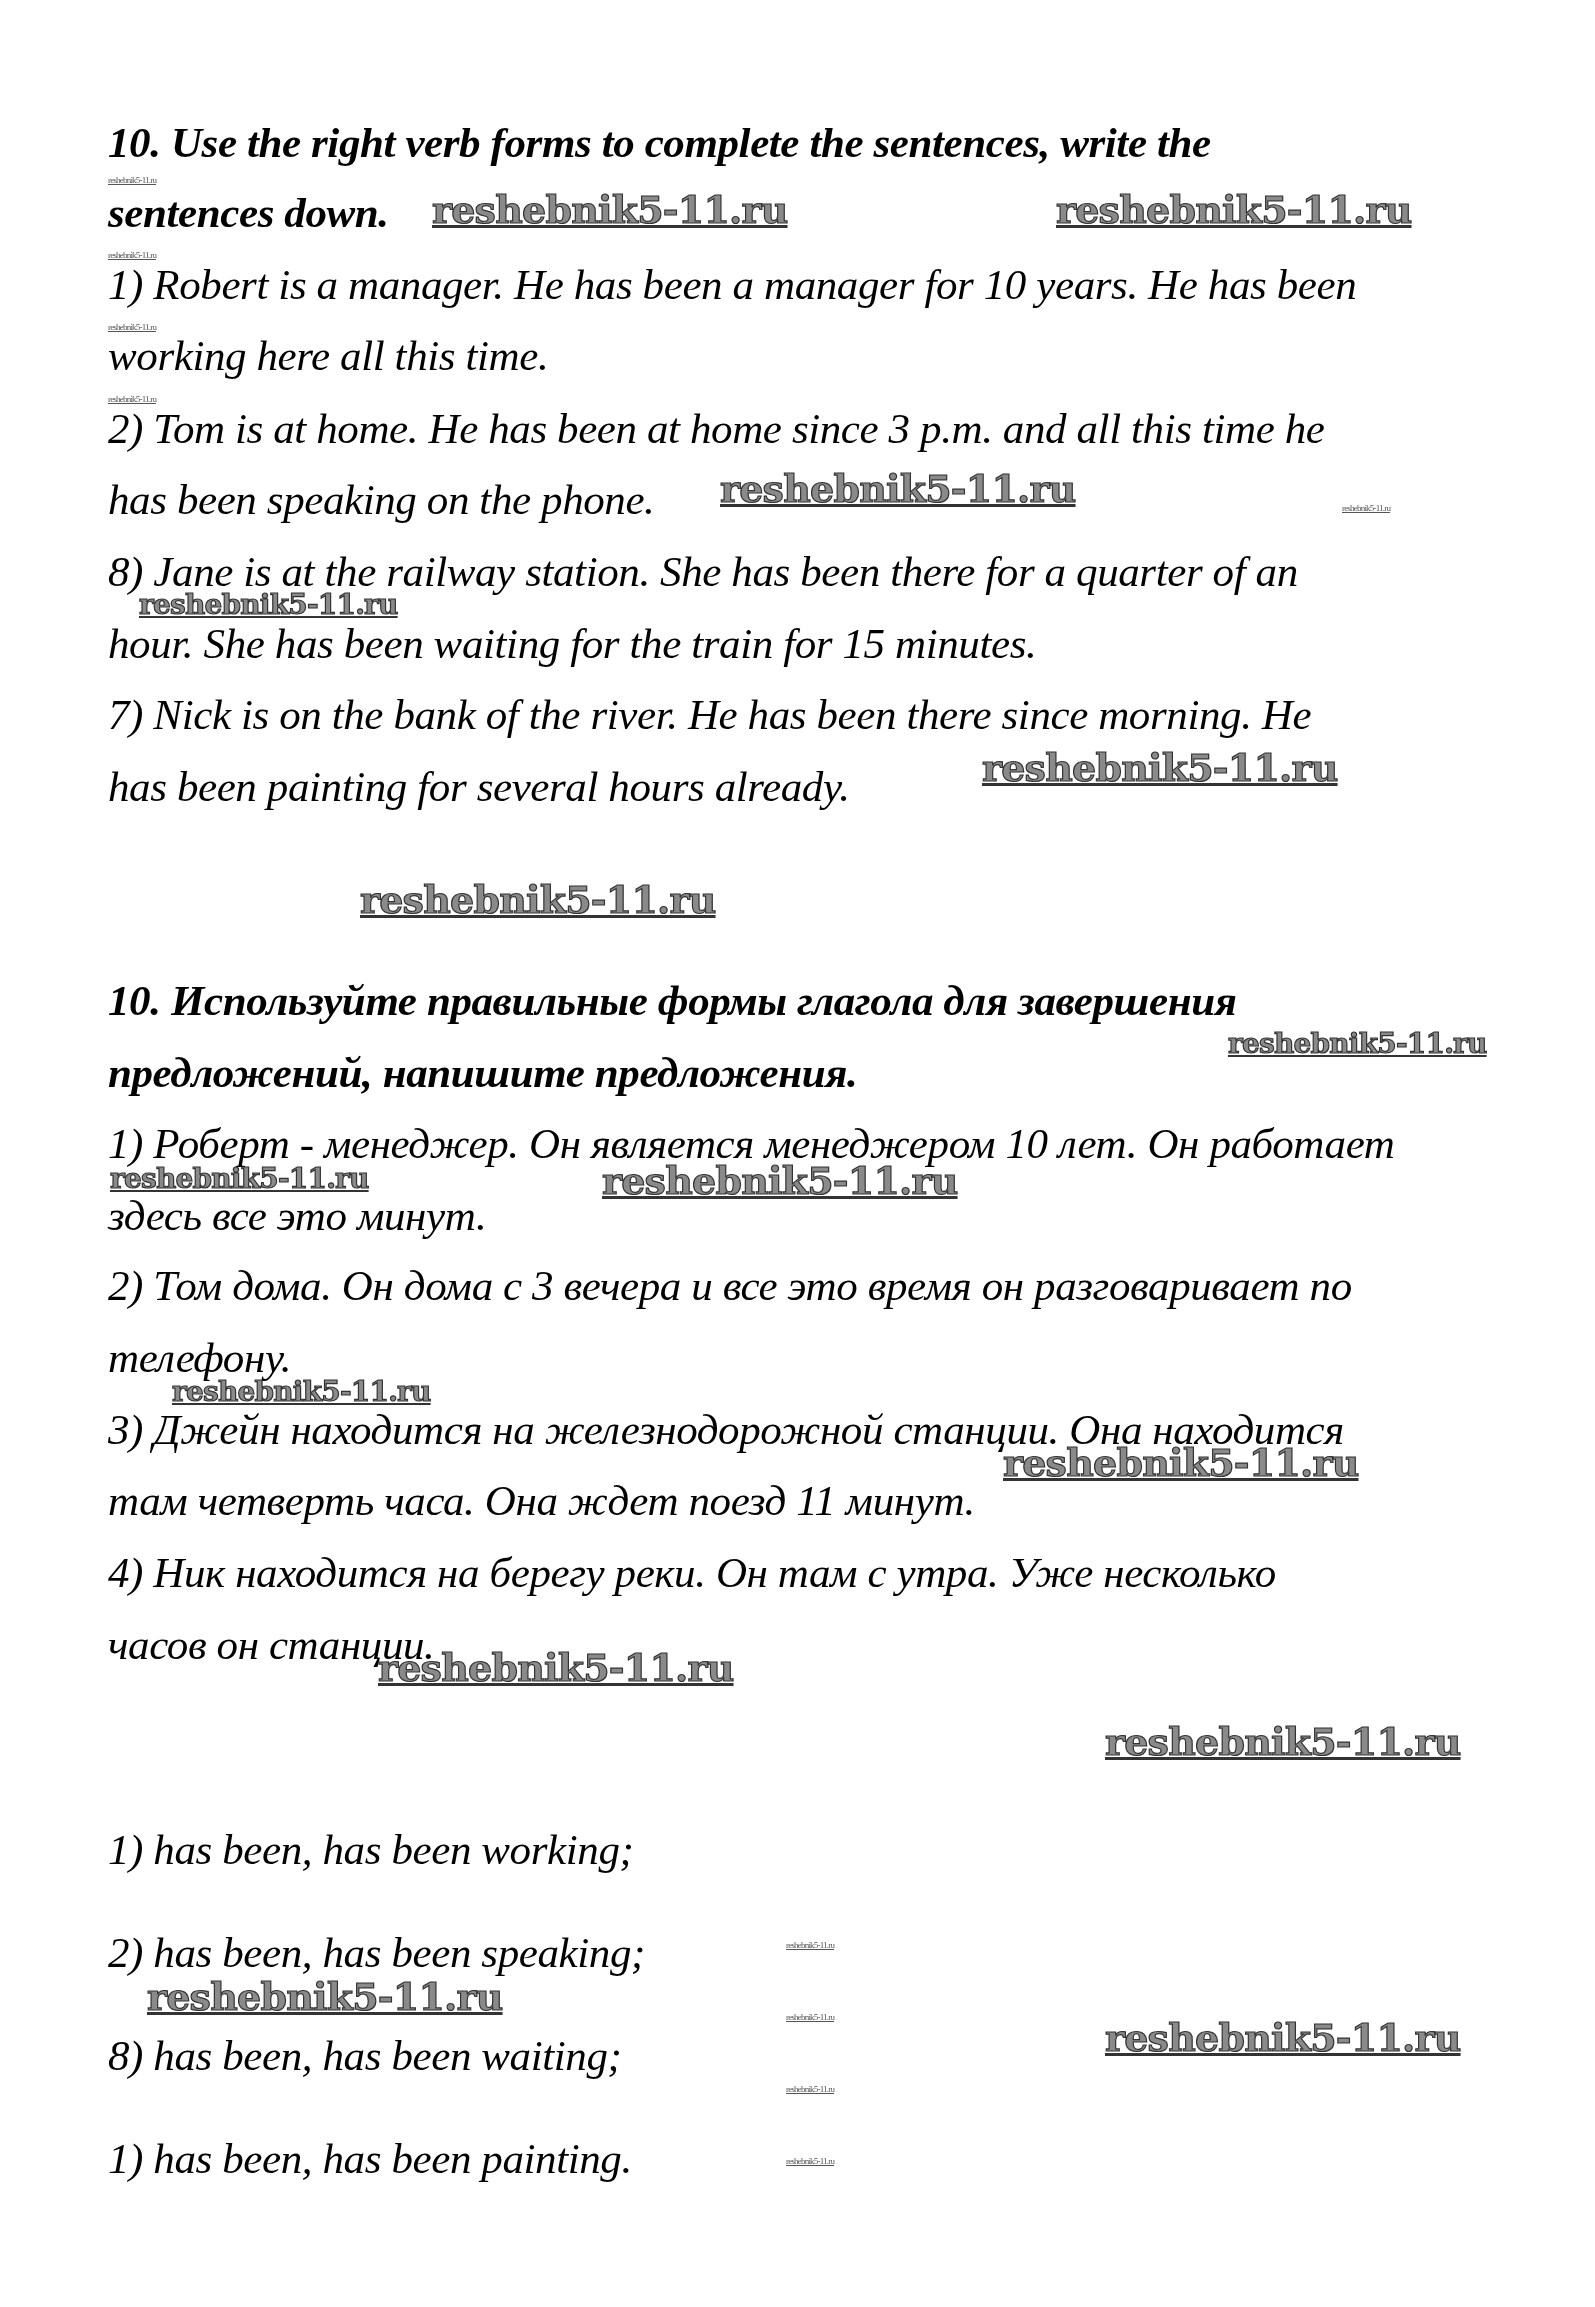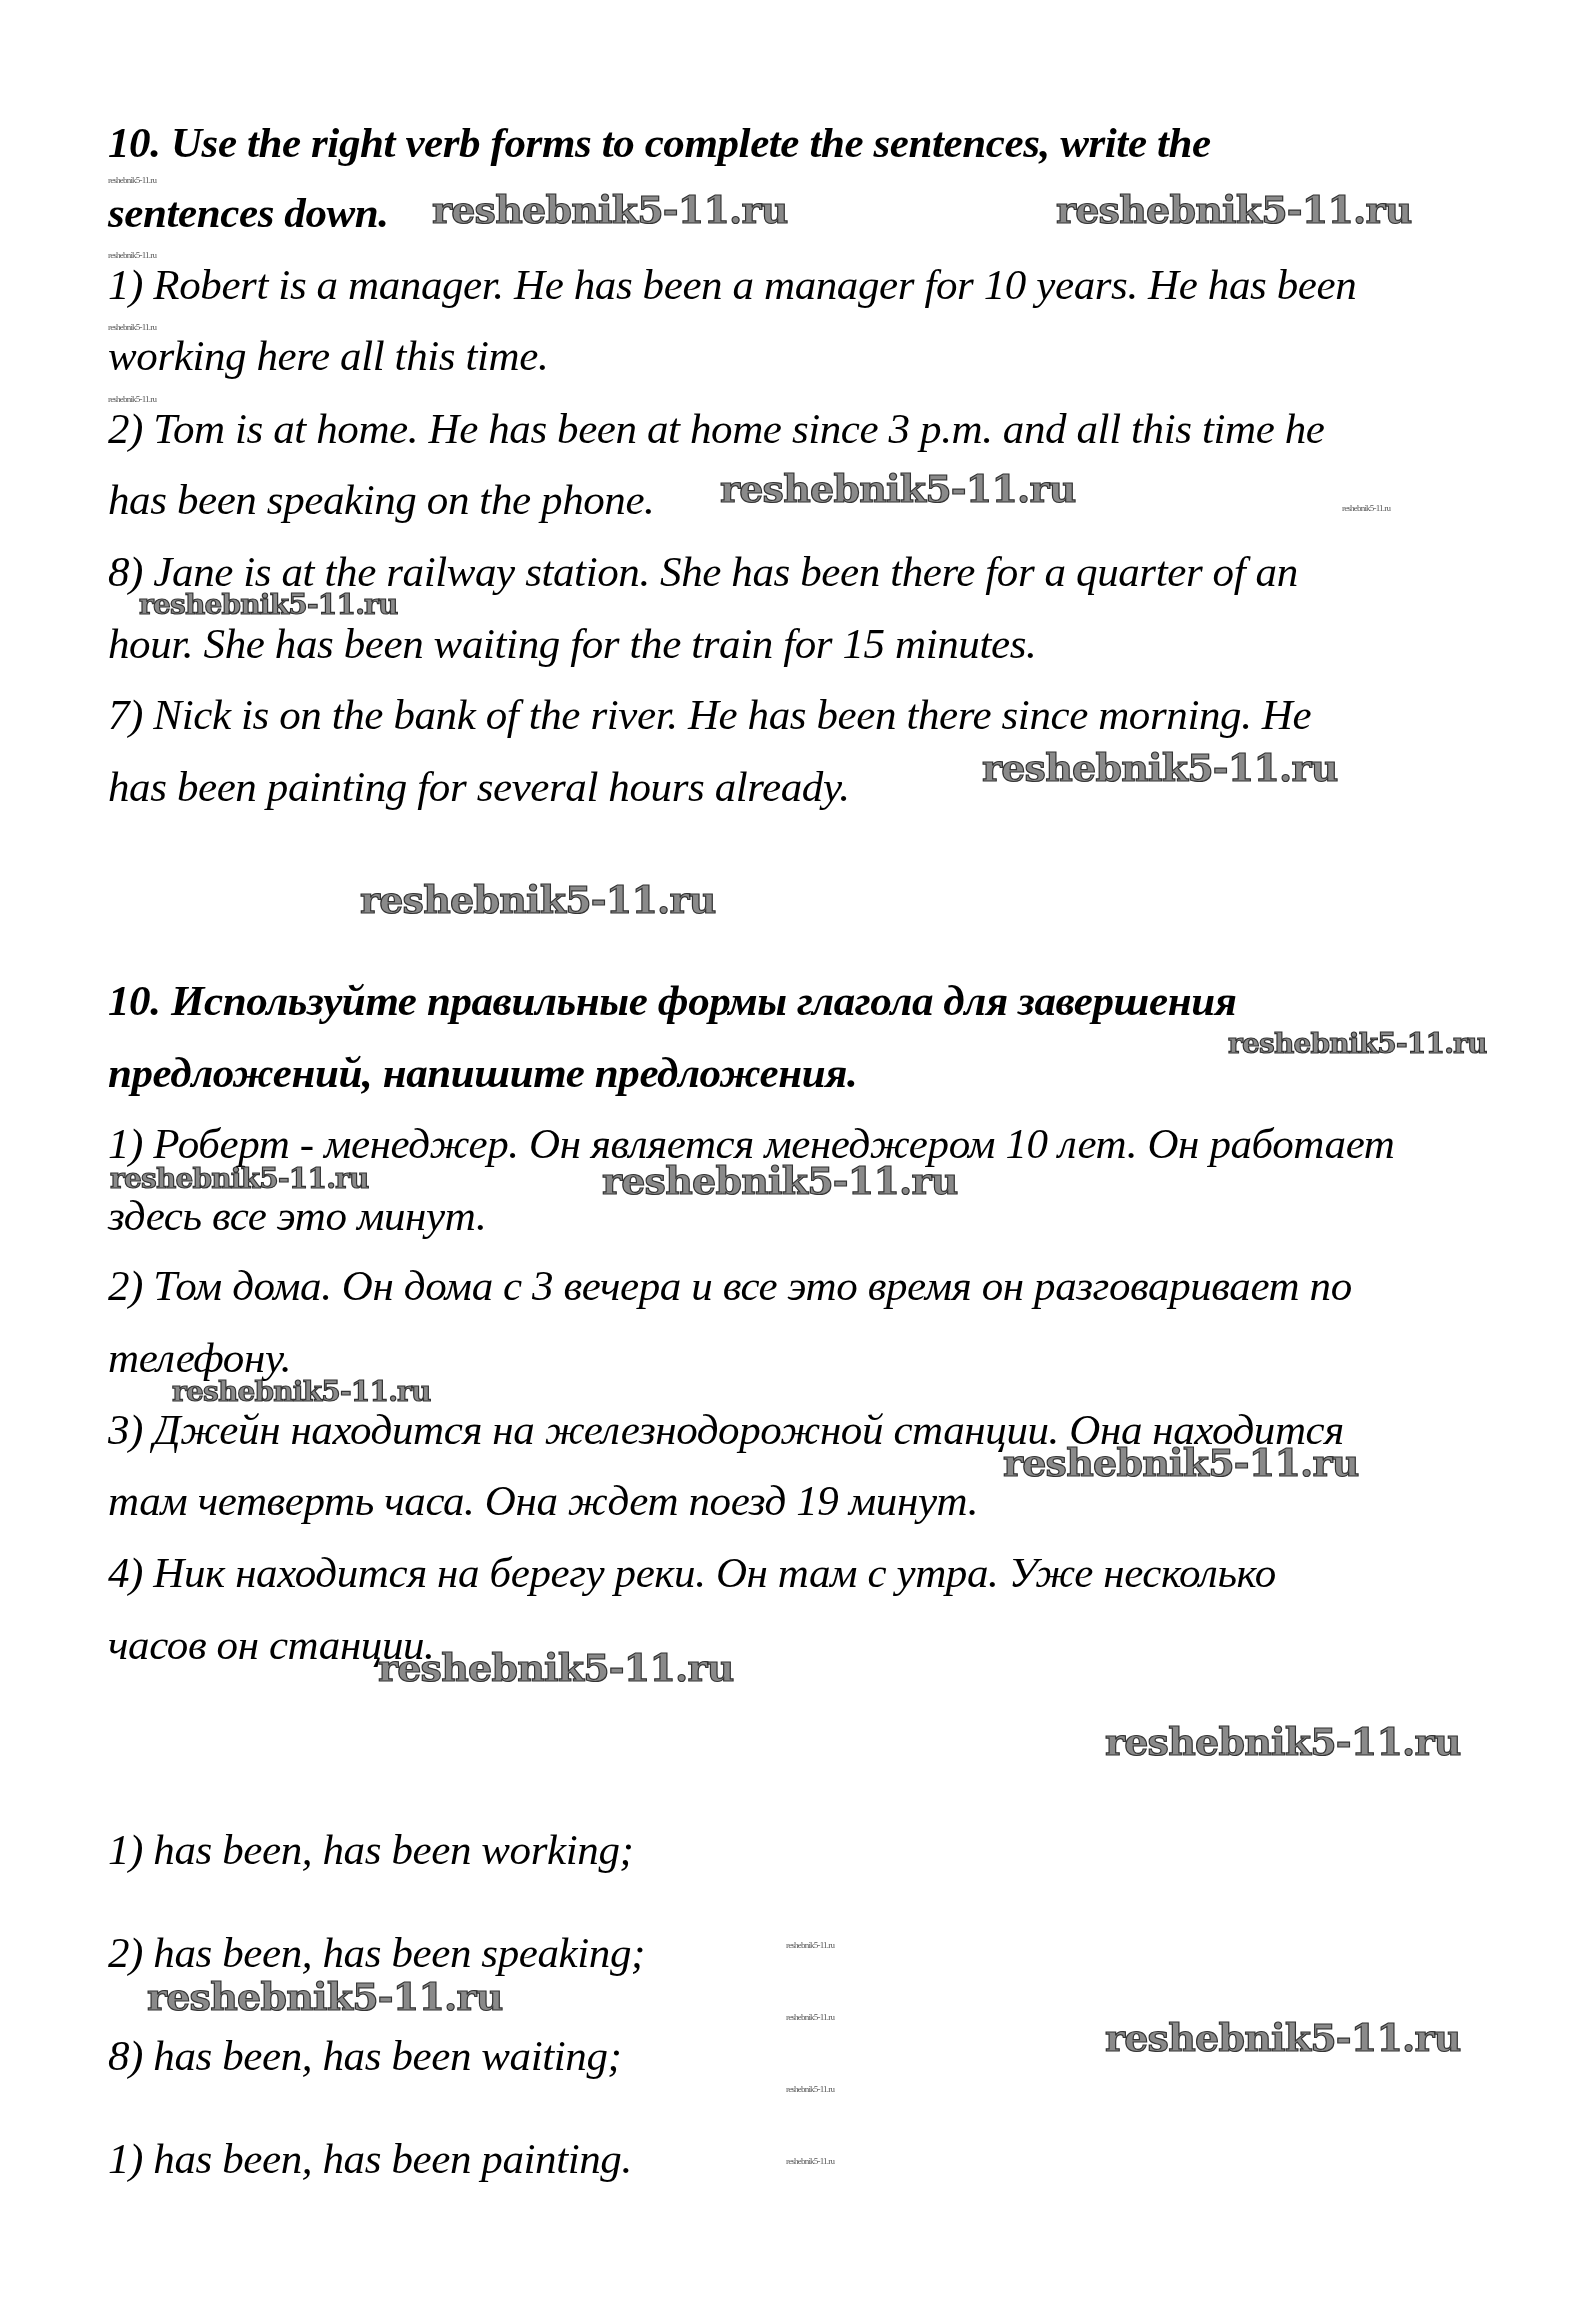--- a/index.html
+++ b/index.html
@@ -1,21 +1,21 @@
 <!DOCTYPE html>
 <html style="font-size:13px"><head>
 <meta charset="utf-8">
 <style>
   html, body { margin:0; padding:0; background:#ffffff; }
   body { width:1595px; height:2307px; position:relative; overflow:hidden;
          font-family:"Liberation Serif", "DejaVu Serif", serif; color:#000; }
   .line { position:absolute; left:108px; font-size:43px; line-height:49px; white-space:nowrap; letter-spacing:-0.4px;font-style:italic; }
   .bold { font-weight:bold; }
   .wm { position:absolute; font-family:"DejaVu Serif", serif; font-weight:bold; color:#8a8a8a;
-        -webkit-text-stroke:1.2px #333; white-space:nowrap; letter-spacing:-0.8px; }
+        -webkit-text-stroke:1.2px #333; white-space:nowrap; letter-spacing:-0.8px;text-decoration:underline; }
   .wm-big { font-size:38px; }
   .wm-mid { font-size:28px; }
   .wm-tiny { font-size:9px; -webkit-text-stroke:0; color:#555; font-family:"Liberation Serif", serif; font-weight:normal; }
 </style>
 </head>
 <body>
 
 <div class="line bold" style="top:118px">10. Use the right verb forms to complete the sentences, write the</div>
 <div class="line bold" style="top:188px">sentences down.</div>
 <div class="line" style="top:260px">1) Robert is a manager. He has been a manager for 10 years. He has been</div>
@@ -27,21 +27,21 @@
 <div class="line" style="top:690px">7) Nick is on the bank of the river. He has been there since morning. He</div>
 <div class="line" style="top:762px">has been painting for several hours already.</div>
 
 <div class="line bold" style="top:976px">10. Используйте правильные формы глагола для завершения</div>
 <div class="line bold" style="top:1048px">предложений, напишите предложения.</div>
 <div class="line" style="top:1119px">1) Роберт - менеджер. Он является менеджером 10 лет. Он работает</div>
 <div class="line" style="top:1191px">здесь все это минут.</div>
 <div class="line" style="top:1261px">2) Том дома. Он дома с 3 вечера и все это время он разговаривает по</div>
 <div class="line" style="top:1333px">телефону.</div>
 <div class="line" style="top:1405px">3) Джейн находится на железнодорожной станции. Она находится</div>
-<div class="line" style="top:1476px">там четверть часа. Она ждет поезд 19 минут.</div>
+<div class="line" style="top:1476px">там четверть часа. Она ждет поезд 11 минут.</div>
 <div class="line" style="top:1548px">4) Ник находится на берегу реки. Он там с утра. Уже несколько</div>
 <div class="line" style="top:1620px">часов он станции.</div>
 
 <div class="line" style="top:1825px">1) has been, has been working;</div>
 <div class="line" style="top:1928px">2) has been, has been speaking;</div>
 <div class="line" style="top:2031px">8) has been, has been waiting;</div>
 <div class="line" style="top:2134px">1) has been, has been painting.</div>
 
 <div class="wm wm-big" style="left:432px;top:187px">reshebnik5-11.ru</div>
 <div class="wm wm-big" style="left:1056px;top:187px">reshebnik5-11.ru</div>

